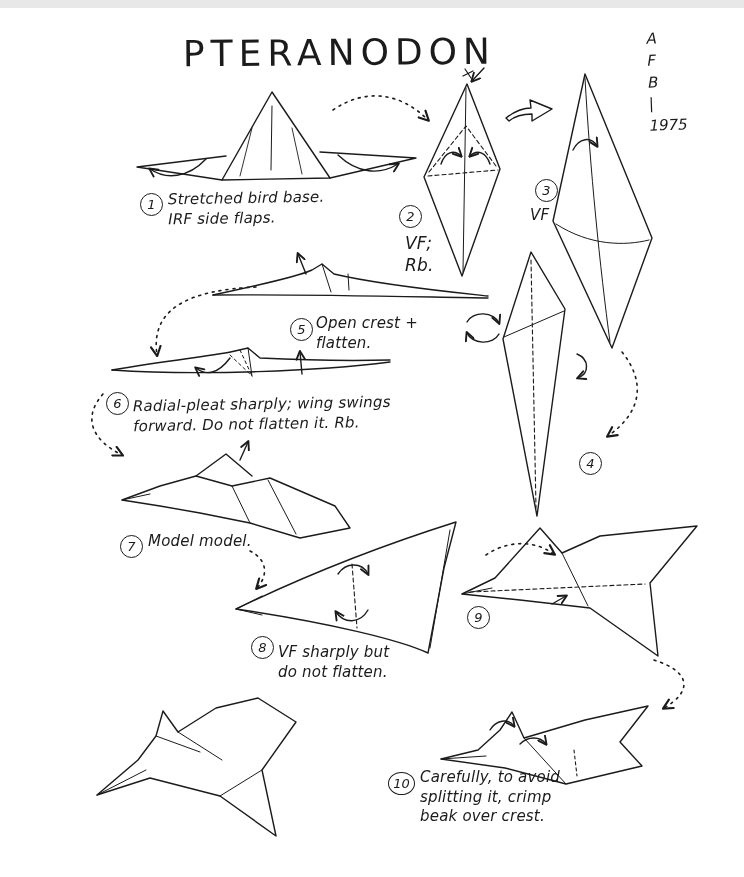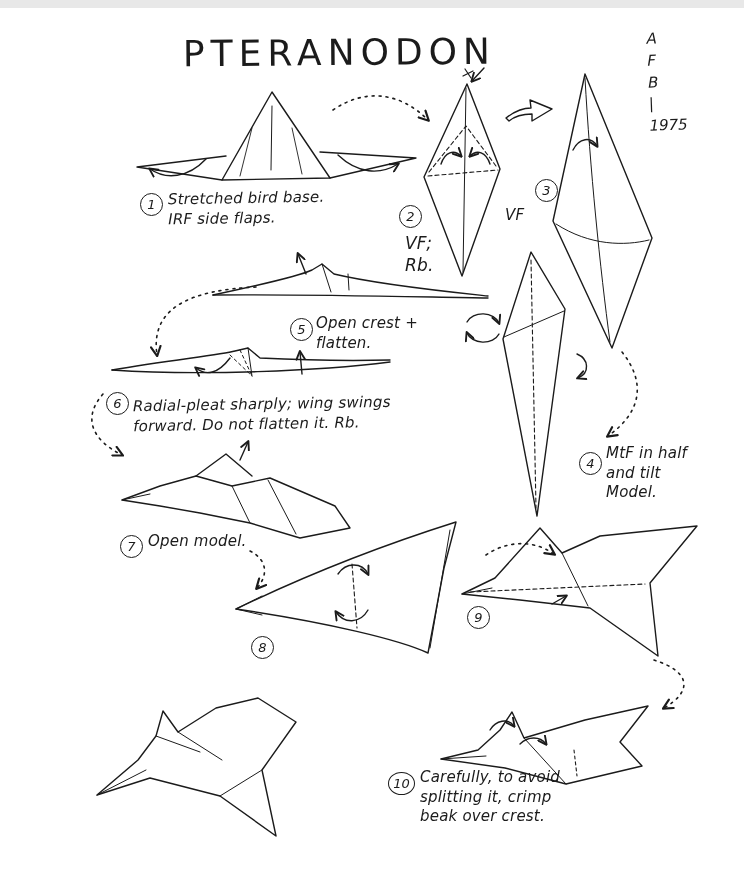--- a/index.html
+++ b/index.html
@@ -172,39 +172,38 @@
 
   <span class="circle-num" style="left:140px; top:185px">1</span>
   <div class="hand r-1" style="left:168px; top:181px">Stretched bird base.
 IRF side flaps.</div>
 
   <span class="circle-num" style="left:399px; top:197px">2</span>
   <div class="hand" style="left:405px; top:224px; font-size:17px">VF;
 Rb.</div>
 
   <span class="circle-num" style="left:535px; top:171px">3</span>
-  <div class="hand" style="left:505px; top:198px">VF</div>
+  <div class="hand" style="left:530px; top:198px">VF</div>
 
   <span class="circle-num" style="left:579px; top:444px">4</span>
-  <div class="hand" style="left:606px; top:436px">MtF in half
-and tilt
-Model.</div>
 
   <span class="circle-num" style="left:290px; top:310px">5</span>
   <div class="hand" style="left:316px; top:306px">Open crest +
 flatten.</div>
 
   <span class="circle-num" style="left:106px; top:384px">6</span>
   <div class="hand r-1" style="left:133px; top:387px">Radial-pleat sharply; wing swings
 forward. Do not flatten it.  Rb.</div>
 
   <span class="circle-num" style="left:120px; top:527px">7</span>
-  <div class="hand" style="left:148px; top:524px">Open model.</div>
+  <div class="hand" style="left:148px; top:524px">Model model.</div>
 
   <span class="circle-num" style="left:251px; top:628px">8</span>
+  <div class="hand" style="left:278px; top:635px">VF sharply but
+do not flatten.</div>
 
   <span class="circle-num" style="left:467px; top:598px">9</span>
 
   <span class="circle-num wide" style="left:388px; top:764px">10</span>
   <div class="hand" style="left:420px; top:760px">Carefully, to avoid
 splitting it, crimp
 beak over crest.</div>
 
 </div>
 

